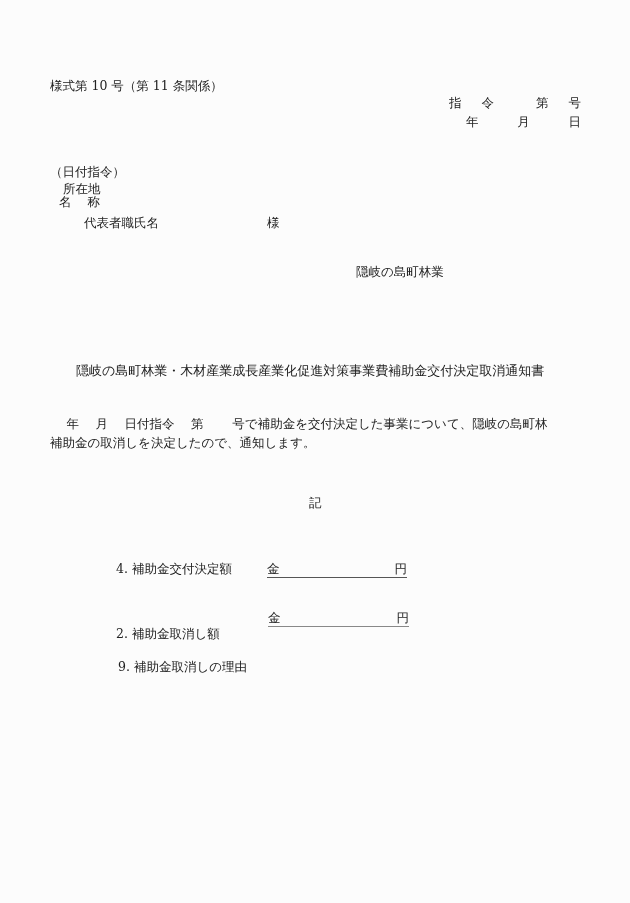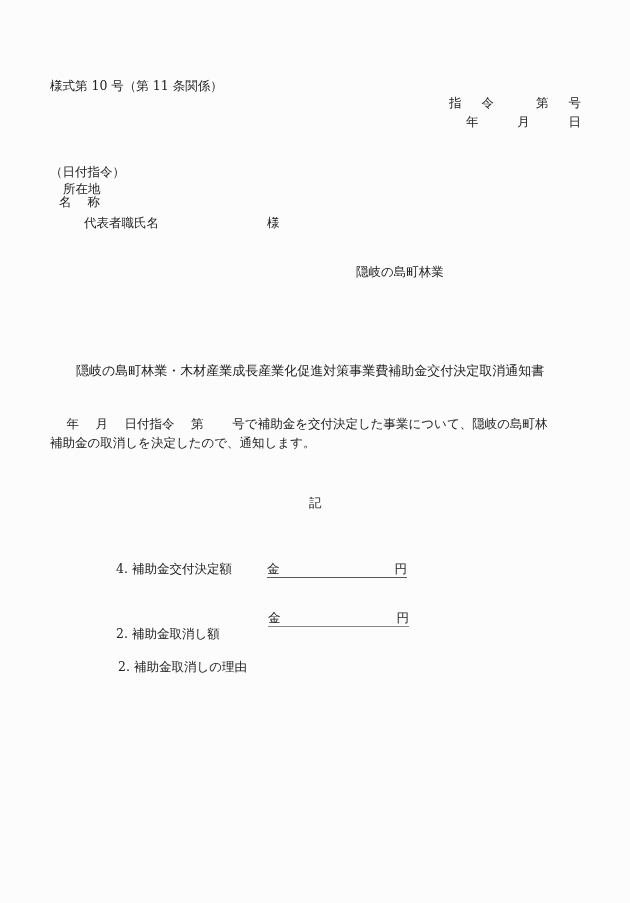--- a/index.html
+++ b/index.html
@@ -94,13 +94,13 @@
   <span>金</span>
   <span>円</span>
 </div>
 
 <div class="abs item item2">2. 補助金取消し額</div>
 <div class="amount amount2">
   <span>金</span>
   <span>円</span>
 </div>
 
-<div class="abs item item3">2. 補助金取消しの理由</div>
+<div class="abs item item3">9. 補助金取消しの理由</div>
 
 </body></html>

